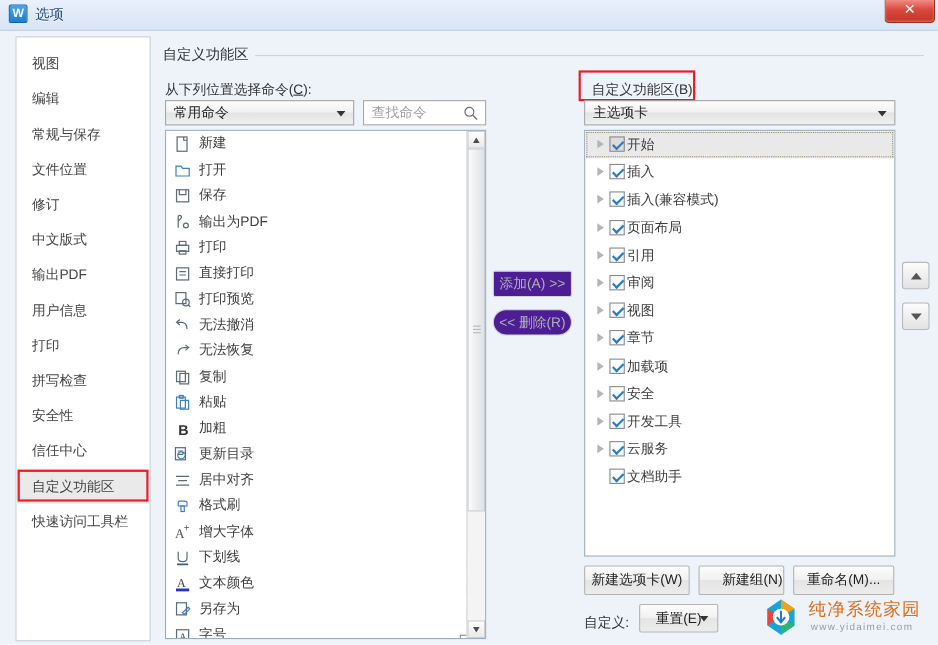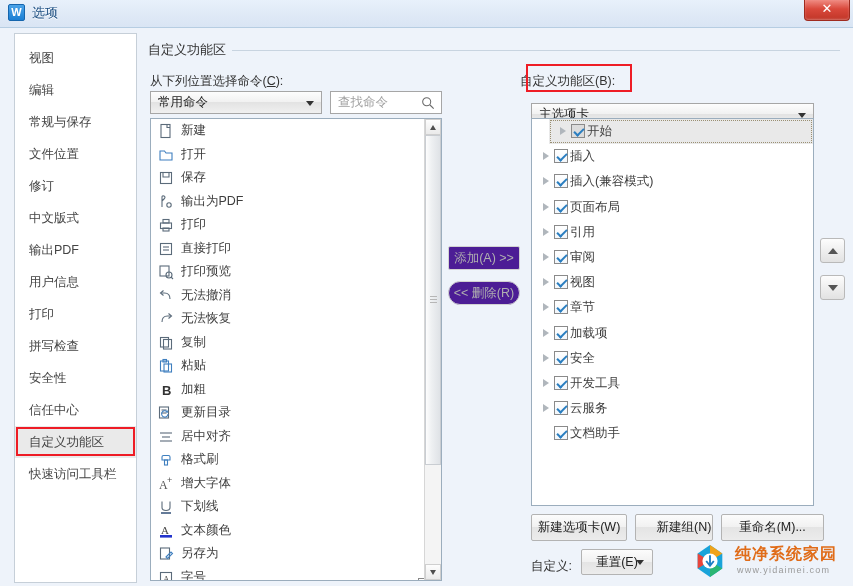--- a/index.html
+++ b/index.html
@@ -196,21 +196,20 @@
     padding-left: 38px;
     font-size: 12.5px;
     color: #3d3d3d;
     white-space: nowrap;
     cursor: pointer;
   }
   .tree-row.selected {
     background: #e9e9e9;
     outline: 1px dotted #9a8f72;
     outline-offset: -2px;
-    margin-left: 17px;
   }
   .tw {
     position: absolute; left: 11px; top: 8px;
     width: 0; height: 0;
     border-top: 4px solid transparent;
     border-bottom: 4px solid transparent;
     border-left: 6px solid #b0b6bc;
   }
   .cb {
     position: absolute; left: 22px; top: 5px;
@@ -281,21 +280,21 @@
     pointer-events: none;
   }
 
   
   .watermark {
     position: absolute; right: 6px; bottom: 4px;
     width: 160px; height: 42px;
   }
   .wm-text {
     position: absolute; left: 48px; top: 4px;
-    font-size: 16px; font-weight: bold; color: #e06c19;
+    font-size: 16px; font-weight: normal; color: #e06c19;
     letter-spacing: 1px;
   }
   .wm-url {
     position: absolute; left: 50px; top: 25px;
     font-size: 9px; color: #9a9a9a; letter-spacing: 1.2px;
   }
   .wm-logo { position: absolute; left: 4px; top: 3px; width: 38px; height: 36px; }
 </style>
 </head>
 <body>
@@ -454,24 +453,24 @@
           </div>
           <div class="sb-btn down" style="bottom:0;">
               <span class="tri"></span>
             </div>
         </div>
       </div>
 
       <div class="btn disabled" style="left:300px; top:213px; width:72px; height:24px; line-height:22px;">添加(A) &gt;&gt;</div>
       <div class="btn disabled" style="left:300px; top:248px; width:72px; height:24px; line-height:22px;border-radius:12px;">&lt;&lt; 删除(R)</div>
 
-      <div class="label" style="left:372px; top:40px;">自定义功能区(B):</div>
+      <div class="label" style="left:390px; top:40px;">自定义功能区(B):</div>
       <div class="redbox" style="left:378px; top:31px; width:106px; height:28px;"></div>
 
-      <div class="combo" style="left:383px; top:70px; width:283px;">
+      <div class="combo" style="left:383px; top:58px; width:283px;">
         <span>主选项卡</span>
         <span class="arrow"></span>
       </div>
 
       <div class="listbox" style="left:383px; top:85px; width:283px; height:388px;">
         <div id="tree-rows">
             <div class="tree-row selected"><span class="tw"></span><span class="cb grey"></span><span>开始</span></div>
             <div class="tree-row"><span class="tw"></span><span class="cb"></span><span>插入</span></div>
             <div class="tree-row"><span class="tw"></span><span class="cb"></span><span>插入(兼容模式)</span></div>
             <div class="tree-row"><span class="tw"></span><span class="cb"></span><span>页面布局</span></div>
@@ -489,21 +488,21 @@
 
       <div class="reorder up" style="left:672px; top:205px;">
           <span class="tri"></span>
         </div>
       <div class="reorder down" style="left:672px; top:242px;">
           <span class="tri"></span>
         </div>
 
       <div class="btn" style="left:383px; top:481px; width:96px; height:27px; line-height:25px;">新建选项卡(W)</div>
       <div class="btn" style="left:487px; top:481px; width:78px; height:27px; line-height:25px;padding-left:20px;">新建组(N)</div>
-      <div class="btn" style="left:573px; top:481px; width:103px; height:27px; line-height:25px;">重命名(M)...</div>
+      <div class="btn" style="left:573px; top:481px; width:92px; height:27px; line-height:25px;">重命名(M)...</div>
 
       <div class="label" style="left:383px; top:525px;">自定义:</div>
       <div class="btn" style="left:433px; top:516px; width:72px; height:26px; line-height:24px;">
         <span>重置(E)</span>
         <span style="position:absolute;right:8px;top:10px;width:0;height:0;border-left:4px solid transparent;border-right:4px solid transparent;border-top:5px solid #333;"></span>
       </div>
 
     </div>
   </div>
 

